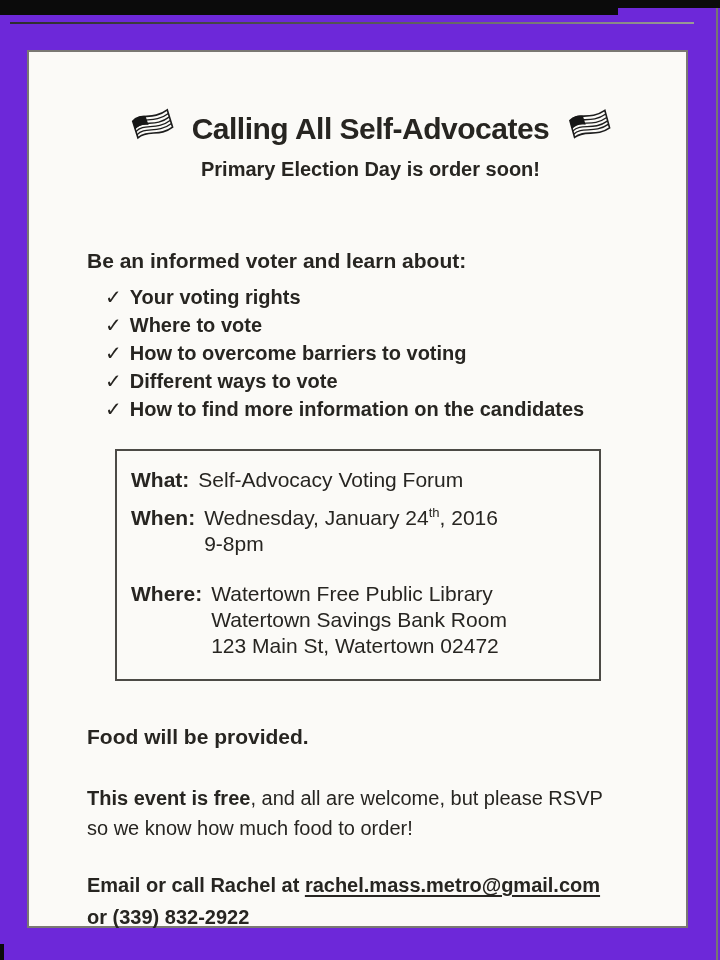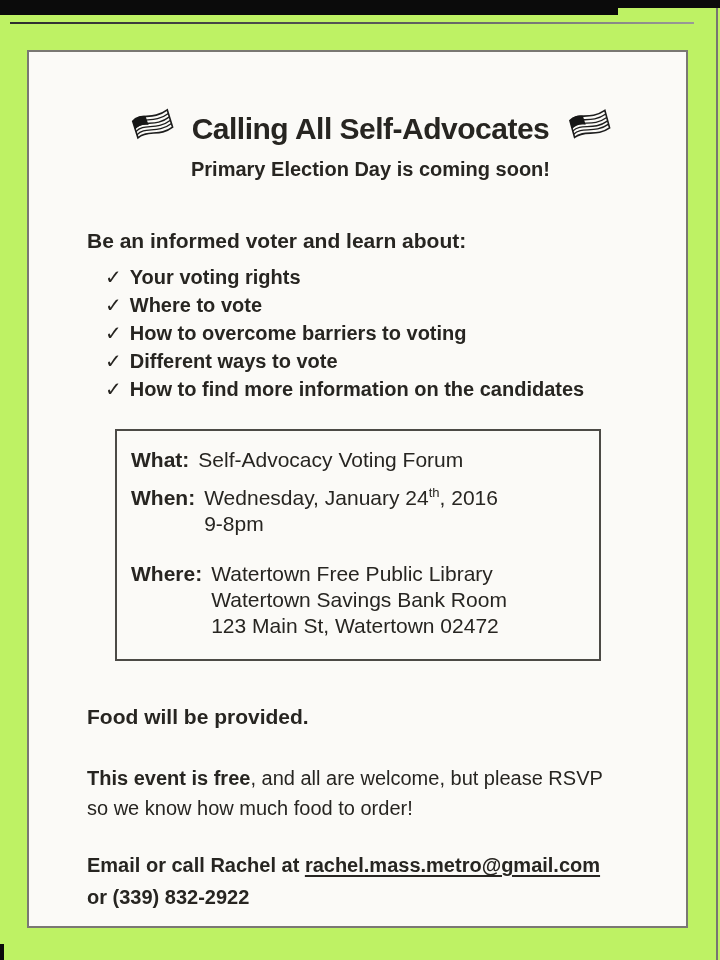--- a/index.html
+++ b/index.html
@@ -9,21 +9,21 @@
     height: 960px;
     background: #fdfcfa;
     overflow: hidden;
     font-family: "Liberation Sans", sans-serif;
     color: #272521;
   }
   .stage {
     position: relative;
     width: 720px;
     height: 960px;
-    background: #bef264;
+    background: #6d28d9;
   }
   
   .scan-bar-full   { position: absolute; top: 0; left: 0; width: 100%; height: 8px;  background: #0b0b0b; }
   .scan-bar-left   { position: absolute; top: 0; left: 0; width: 618px; height: 15px; background: #0b0b0b; }
   .scan-paper-edge { position: absolute; top: 22px; left: 10px; width: 684px; height: 2px;
                      background: linear-gradient(to right, #2e2e2e 0%, #5a5a5a 55%, #9a9a97 100%); }
   .scan-right-edge { position: absolute; top: 8px; right: 2px; width: 2px; height: 952px; background: #777572; }
   .scan-bottom-tick{ position: absolute; left: 0; bottom: 0; width: 4px; height: 16px; background: #0b0b0b; }
 
   
@@ -55,21 +55,21 @@
   .flag { width: 48px; height: 38px; flex: 0 0 auto; }
   .subtitle {
     margin-top: 6px;
     text-align: center;
     font-size: 20px;
     font-weight: 700;
   }
 
   
   .intro {
-    margin: 48px 0 0 2px;
+    margin: 68px 0 0 2px;
     font-size: 21px;
     font-weight: 700;
   }
   .checklist {
     list-style: none;
     margin: 10px 0 0 0;
     padding: 0 0 0 20px;
   }
   .checklist li {
     font-size: 20px;
@@ -161,21 +161,21 @@
             <path d="M8.6 18 C21 8, 35 22, 56.6 11" stroke="#1d1d1d" stroke-width="1.8" fill="none"></path>
             <path d="M9.2 22.7 C22 12.7, 36 26.7, 57.2 15.7" stroke="#1d1d1d" stroke-width="1.8" fill="none"></path>
             <path d="M9.8 27.4 C22.6 17.4, 36.6 31.4, 57.8 20.4" stroke="#1d1d1d" stroke-width="1.8" fill="none"></path>
             <path d="M10.4 31.8 C23 21.8, 37 35.8, 58.4 24.8" stroke="#1d1d1d" stroke-width="1.8" fill="none"></path>
             <path d="M8 13 C14 8, 20 6.6, 26 9 L28 21.5 C21 19, 13.5 20.5, 9.3 24.5 Z" fill="#161616"></path>
           </g>
         </svg>
       </span>
     </div>
 
-    <p class="subtitle">Primary Election Day is coming soon!</p>
+    <p class="subtitle">Primary Election Day is order soon!</p>
 
     <p class="intro">Be an informed voter and learn about:</p>
 
     <ul class="checklist">
       <li>
         <span class="check">✓</span><span>Your voting rights</span>
       </li>
       <li>
         <span class="check">✓</span><span>Where to vote</span>
       </li>

